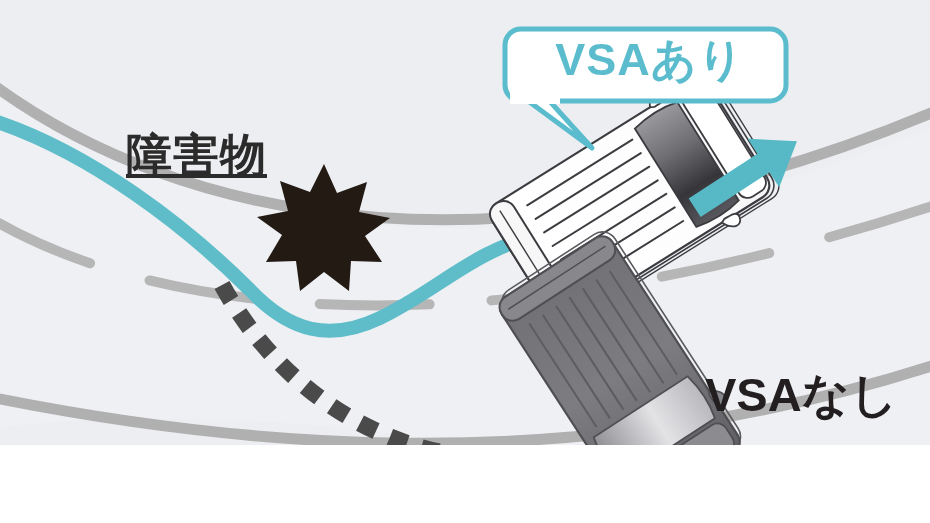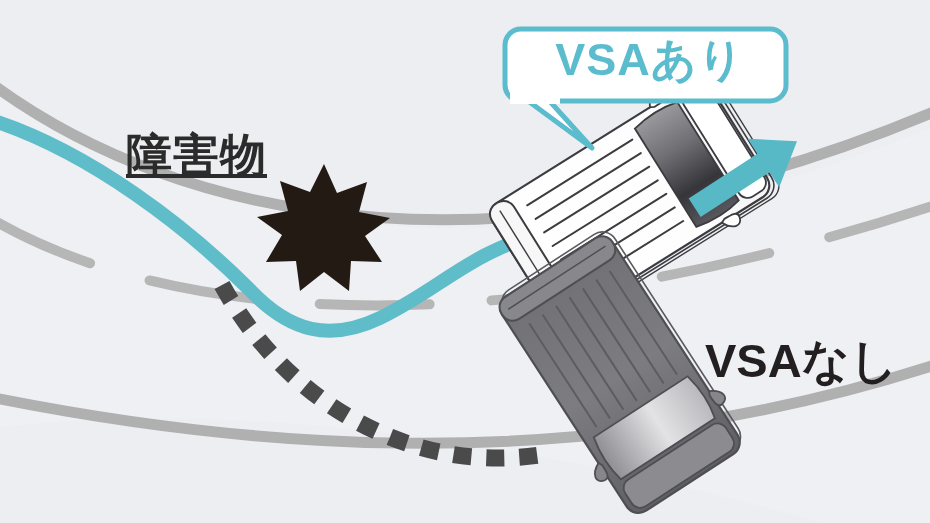--- a/index.html
+++ b/index.html
@@ -3,21 +3,21 @@
 <meta charset="utf-8">
 <style>
   html, body {
     margin: 0;
     padding: 0;
     background: #ffffff;
   }
   #scene {
     position: relative;
     width: 930px;
-    height: 523px;
+    height: 445px;
     overflow: hidden;
     background: #eceef1;
     font-family: "Liberation Sans", sans-serif;
   }
   #scene svg.layer {
     position: absolute;
     top: 0;
     left: 0;
     width: 930px;
     height: 523px;
@@ -30,21 +30,21 @@
     font-weight: bold;
     color: #2b2b2b;
     letter-spacing: 1px;
     line-height: 1;
     white-space: nowrap;
     text-decoration: underline;
   }
   .label-novsa {
     position: absolute;
     left: 705px;
-    top: 337px;
+    top: 371px;
     font-size: 47px;
     font-weight: bold;
     color: #231f20;
     letter-spacing: 0px;
     line-height: 1;
     white-space: nowrap;
   }
   .bubble-text {
     position: absolute;
     left: 520px;

